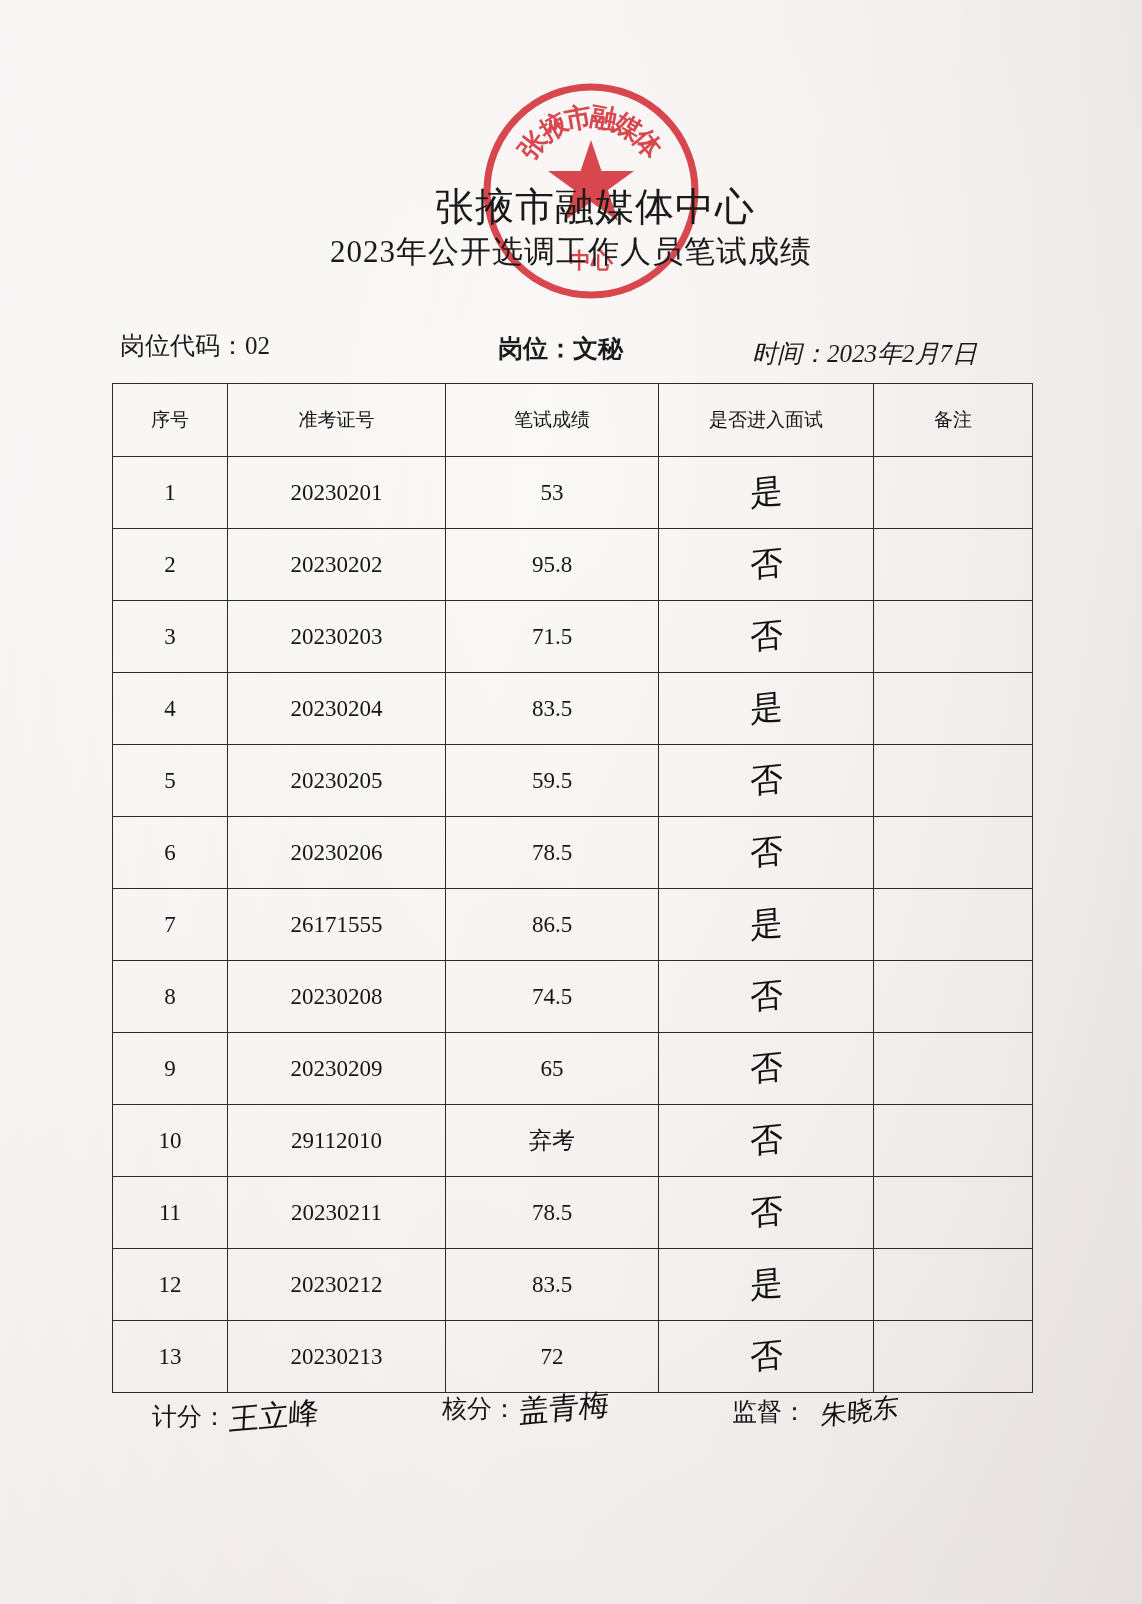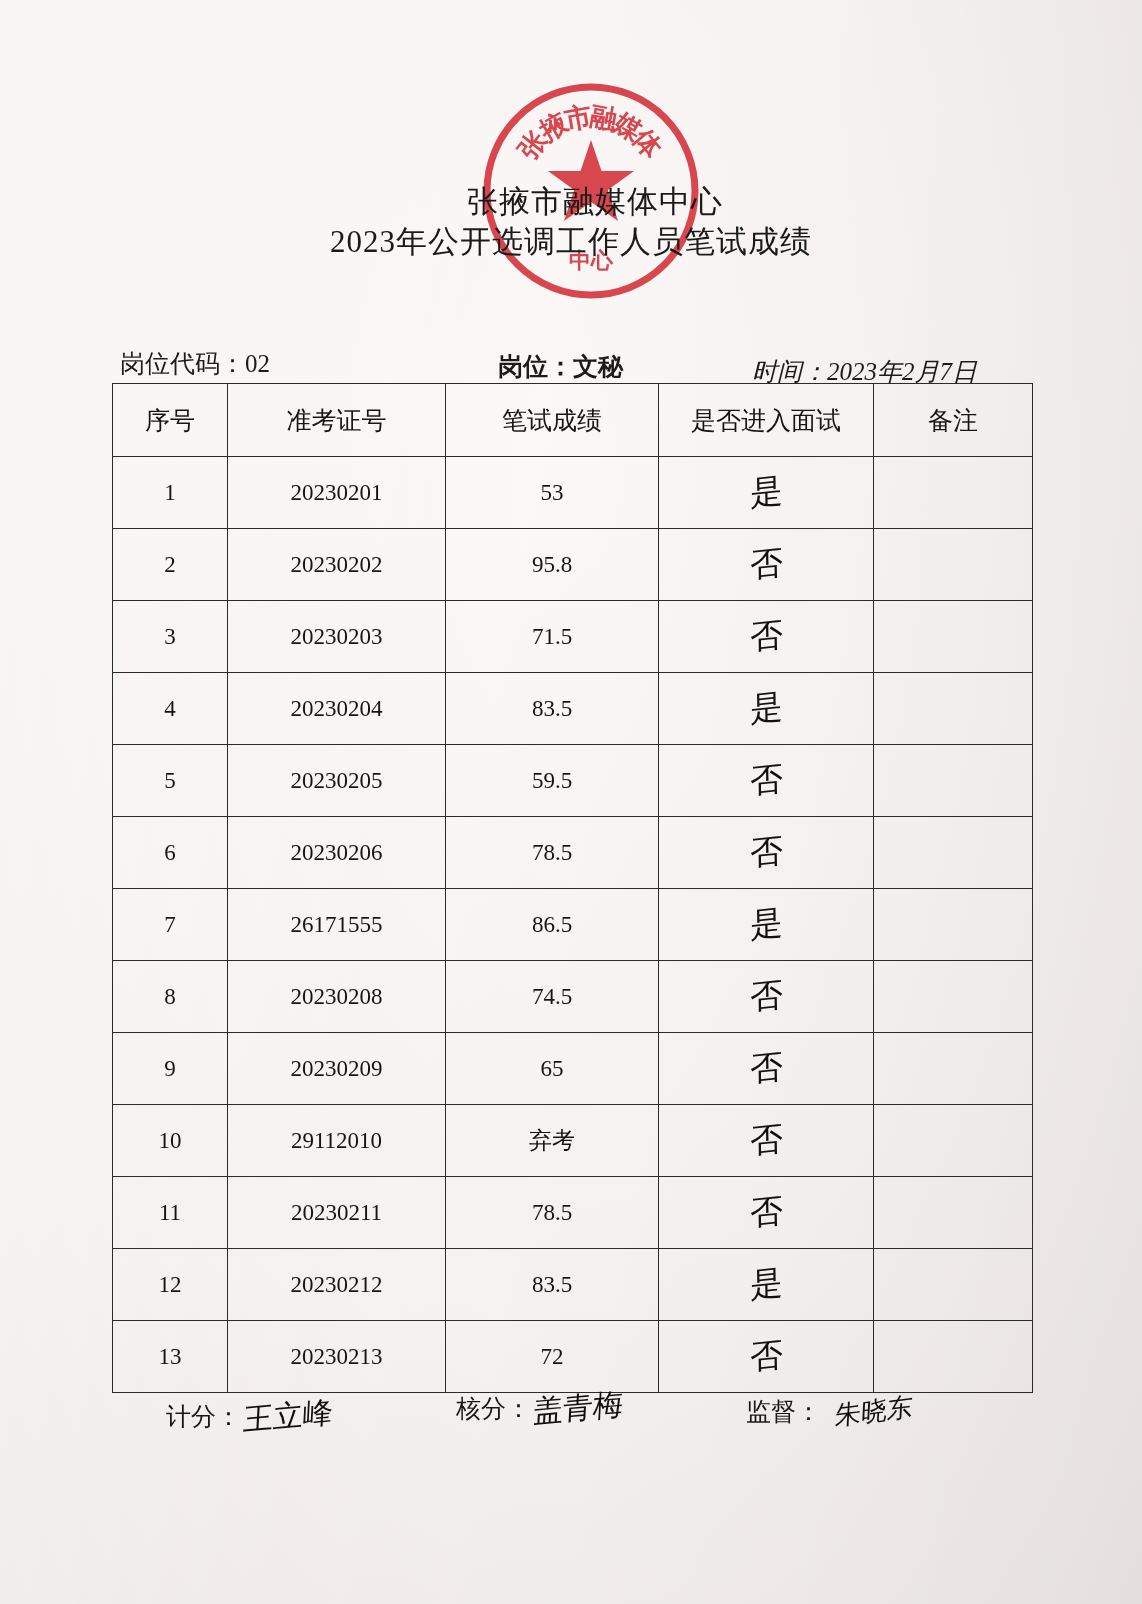--- a/index.html
+++ b/index.html
@@ -35,36 +35,36 @@
   
   .title-block {
     position: absolute;
     left: 0;
     top: 182px;
     width: 1142px;
     text-align: center;
     line-height: 1.28;
   }
   .title-line1 {
-    font-size: 31px;
+    font-size: 39px;
     letter-spacing: 1px;
     color: #1a1a1a;
     margin-left: 48px;
   }
   .title-line2 {
     font-size: 31px;
     letter-spacing: 1px;
     color: #1a1a1a;
     margin-top: 0;
   }
 
   
   .meta-row {
     position: absolute;
-    top: 347px;
+    top: 329px;
     left: 112px;
     width: 920px;
     height: 36px;
     font-size: 25px;
     color: #1b1b1b;
   }
   .meta-code  { position: absolute; left: 8px;   top: 0; }
   .meta-post  { position: absolute; left: 386px; top: 3px; font-weight: bold; }
   .meta-date  { position: absolute; left: 640px; top: 8px; font-style: italic; }
 
@@ -79,21 +79,21 @@
     background: transparent;
   }
   table td, table th {
     border: 1.6px solid #2b2b2b;
     text-align: center;
     color: #151515;
     font-weight: normal;
   }
   thead th {
     height: 70px;
-    font-size: 25px;
+    font-size: 19px;
   }
   tbody td {
     height: 69px;
     font-size: 23px;
   }
   col.c-no      { width: 115px; }
   col.c-ticket  { width: 218px; }
   col.c-score   { width: 213px; }
   col.c-pass    { width: 215px; }
   col.c-remark  { width: 159px; }
@@ -111,21 +111,21 @@
   .footer {
     position: absolute;
     top: 1384px;
     left: 112px;
     width: 960px;
     height: 70px;
     font-size: 25px;
     color: #171717;
   }
   .sig-group { position: absolute; white-space: nowrap; }
-  .sig-label { display: inline-block; vertical-align: middle; margin-left: 14px; }
+  .sig-label { display: inline-block; vertical-align: middle; }
   .sig-name {
     display: inline-block;
     vertical-align: middle;
     font-family: "DejaVu Sans", sans-serif;
     font-size: 30px;
     transform: rotate(-5deg) skewX(-8deg);
     margin-left: 2px;
     color: #101010;
   }
   .sig-1 { left: 40px;  top: 12px; }

